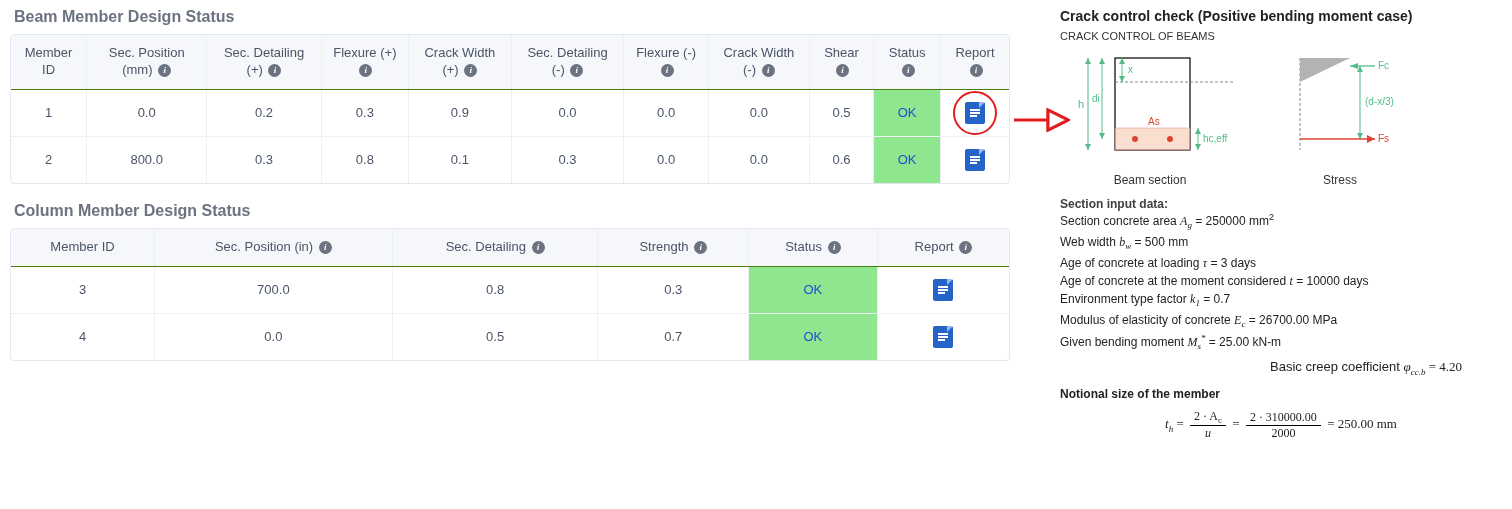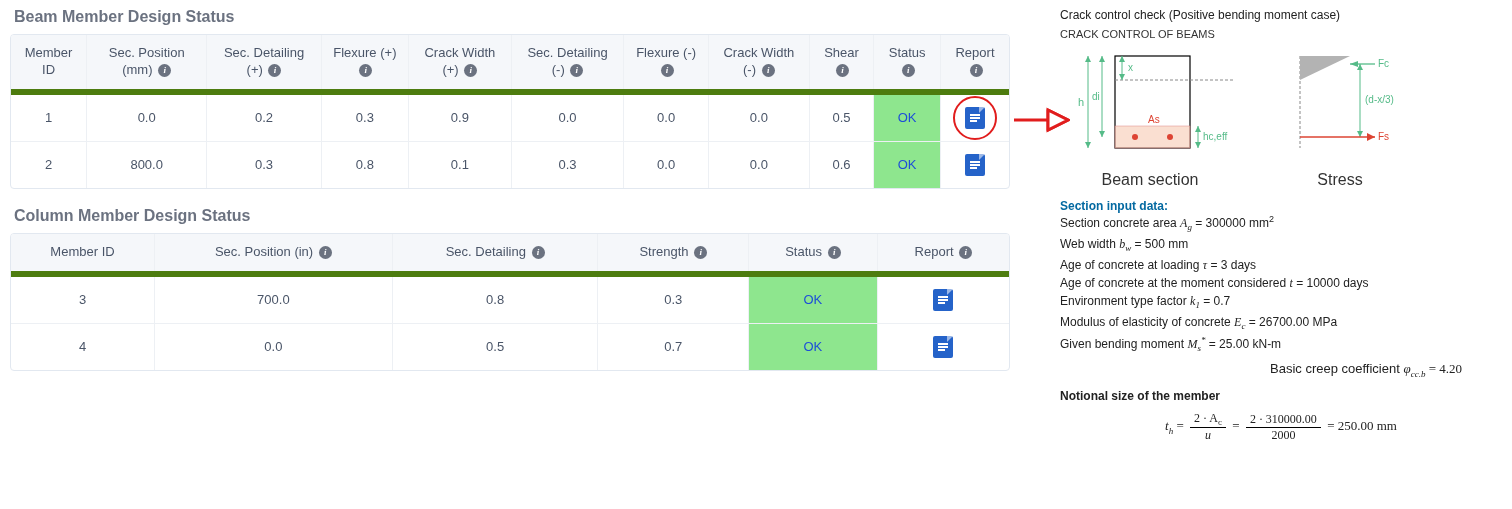--- a/index.html
+++ b/index.html
@@ -26,21 +26,21 @@
     margin-bottom: 18px;
     overflow: hidden;
   }
   table { width: 100%; border-collapse: collapse; table-layout: auto; }
   thead th {
     background: #f5f7fa;
     font-weight: 500;
     color: #4a5568;
     padding: 10px 8px;
     text-align: center;
-    border-bottom: 6px solid #4d7c0f;
+    border-bottom: 1px solid #4d7c0f;
     border-left: 1px solid #edf0f4;
     font-size: 13px;
     line-height: 1.3;
   }
   thead th:first-child { border-left: none; }
   tbody td {
     padding: 12px 8px;
     text-align: center;
     border-top: 1px solid #edf0f4;
     border-left: 1px solid #edf0f4;
@@ -99,25 +99,25 @@
     border-radius: 50%;
     transform: translate(-50%, -50%);
     pointer-events: none;
   }
   .arrow-wrap {
     position: absolute;
     left: 1010px;
     top: 100px;
   }
   
-  .rc-title { font-weight: 400; font-size: 12px; margin-bottom: 6px; }
+  .rc-title { font-weight: 700; font-size: 14px; margin-bottom: 6px; }
   .rc-sub { font-size: 11px; color: #333; margin-bottom: 6px; }
   .diagram-row { display: flex; align-items: flex-start; gap: 40px; margin: 8px 0 6px; }
-  .diag-caption { font-size: 16px; text-align: center; color: #333; }
-  .section-label-blue { color: #0369a1; font-weight: 600; font-size: 12px; margin-top: 10px; }
+  .diag-caption { font-size: 12px; text-align: center; color: #333; }
+  .section-label-blue { color: #404040; font-weight: 600; font-size: 12px; margin-top: 10px; }
   .rc-line { font-size: 12px; color: #222; line-height: 1.5; }
   .rc-line i, .math { font-family: Georgia, "Times New Roman", serif; font-style: italic; }
   .sub { vertical-align: sub; font-size: 9px; }
   .sup { vertical-align: super; font-size: 9px; }
   .eq-block { text-align: center; font-family: Georgia, serif; font-size: 13px; margin: 8px 0; }
   .eq-right { text-align: right; font-family: Georgia, serif; font-size: 13px; margin: 6px 40px 6px 0; }
   .frac { display: inline-block; text-align: center; vertical-align: middle; margin: 0 3px; }
   .frac .num { display: block; border-bottom: 1px solid #000; padding: 0 4px; font-size: 12px; }
   .frac .den { display: block; padding: 0 4px; font-size: 12px; }
   .bold-sec { font-weight: 700; font-size: 12px; margin-top: 10px; }
@@ -276,21 +276,21 @@
 
           <line x1="20" y1="89" x2="95" y2="89" stroke="#d43" stroke-width="1.5"></line>
           <polygon points="95,89 87,85 87,93" fill="#d43"></polygon>
           <text x="98" y="92" fill="#d43" font-size="10">Fs</text>
         </svg>
         <div class="diag-caption">Stress</div>
       </div>
     </div>
 
     <div class="section-label-blue">Section input data:</div>
-    <div class="rc-line"><span>Section concrete area </span><i><span>A</span><span class="sub">g</span></i><span> = 300000 mm</span><span class="sup">2</span></div>
+    <div class="rc-line"><span>Section concrete area </span><i><span>A</span><span class="sub">g</span></i><span> = 250000 mm</span><span class="sup">2</span></div>
     <div class="rc-line"><span>Web width </span><i><span>b</span><span class="sub">w</span></i><span> = 500 mm</span></div>
     <div class="rc-line"><span>Age of concrete at loading </span><i>τ</i><span> = 3 days</span></div>
     <div class="rc-line"><span>Age of concrete at the moment considered </span><i>t</i><span> = 10000 days</span></div>
     <div class="rc-line"><span>Environment type factor </span><i><span>k</span><span class="sub">1</span></i><span> = 0.7</span></div>
     <div class="rc-line"><span>Modulus of elasticity of concrete </span><i><span>E</span><span class="sub">c</span></i><span> = 26700.00 MPa</span></div>
     <div class="rc-line"><span>Given bending moment </span><i><span>M</span><span class="sub">s</span><span class="sup">*</span></i><span> = 25.00 kN-m</span></div>
 
 
     <div class="eq-right"><span style="font-family:Arial">Basic creep coefficient </span><i><span>φ</span><span class="sub">cc.b</span></i><span> = 4.20</span></div>
 

